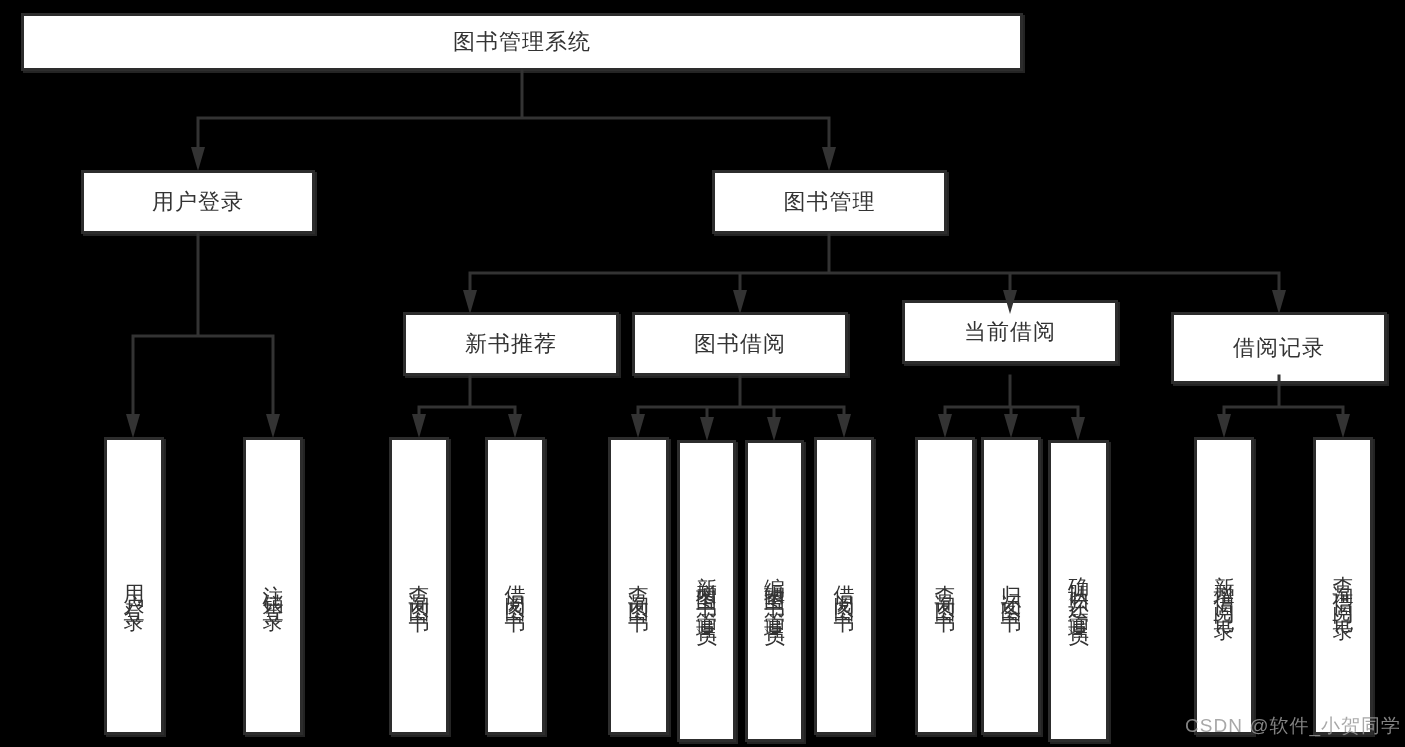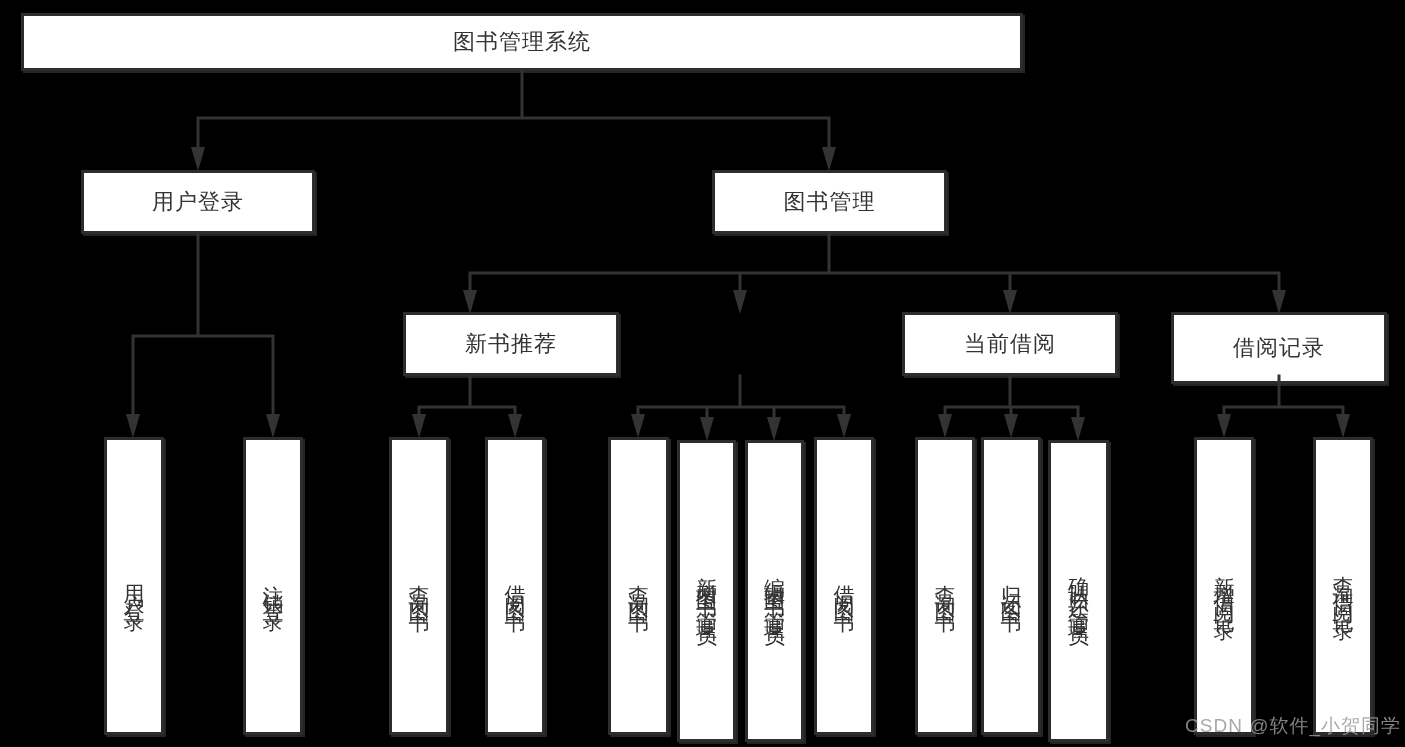--- a/index.html
+++ b/index.html
@@ -66,21 +66,22 @@
 <body>
 
 <div id="canvas">
 
   <div class="node" style="left:21px; top:13px; width:1002px; height:58px;">图书管理系统</div>
 
   <div class="node" style="left:81px; top:170px; width:234px; height:64px;">用户登录</div>
   <div class="node" style="left:712px; top:170px; width:235px; height:64px;">图书管理</div>
 
   <div class="node" style="left:362px; top:312px; width:216px; height:64px;margin-left:41px;">新书推荐</div>
-  <div class="node" style="left:902px; top:312px; width:216px; height:64px;">当前借阅</div>
+  <div class="node" style="left:632px; top:312px; width:216px; height:64px;">图书借阅</div>
+  <div class="node" style="left:902px; top:300px; width:216px; height:64px;">当前借阅</div>
   <div class="node" style="left:1171px; top:312px; width:216px; height:72px;">借阅记录</div>
 
   <div class="leaf" style="left:104px; top:437px; width:60px; height:298px;">用户登录</div>
   <div class="leaf" style="left:243px; top:437px; width:60px; height:298px;">注销登录</div>
 
   <div class="leaf" style="left:389px; top:437px; width:60px; height:298px;">查询图书</div>
   <div class="leaf" style="left:485px; top:437px; width:60px; height:298px;">借阅图书</div>
 
   <div class="leaf" style="left:608px; top:437px; width:61px; height:298px;">查询图书</div>
   <div class="leaf" style="left:677px; top:440px; width:59px; height:302px; letter-spacing:7px;">新增图书（管理员）</div>

